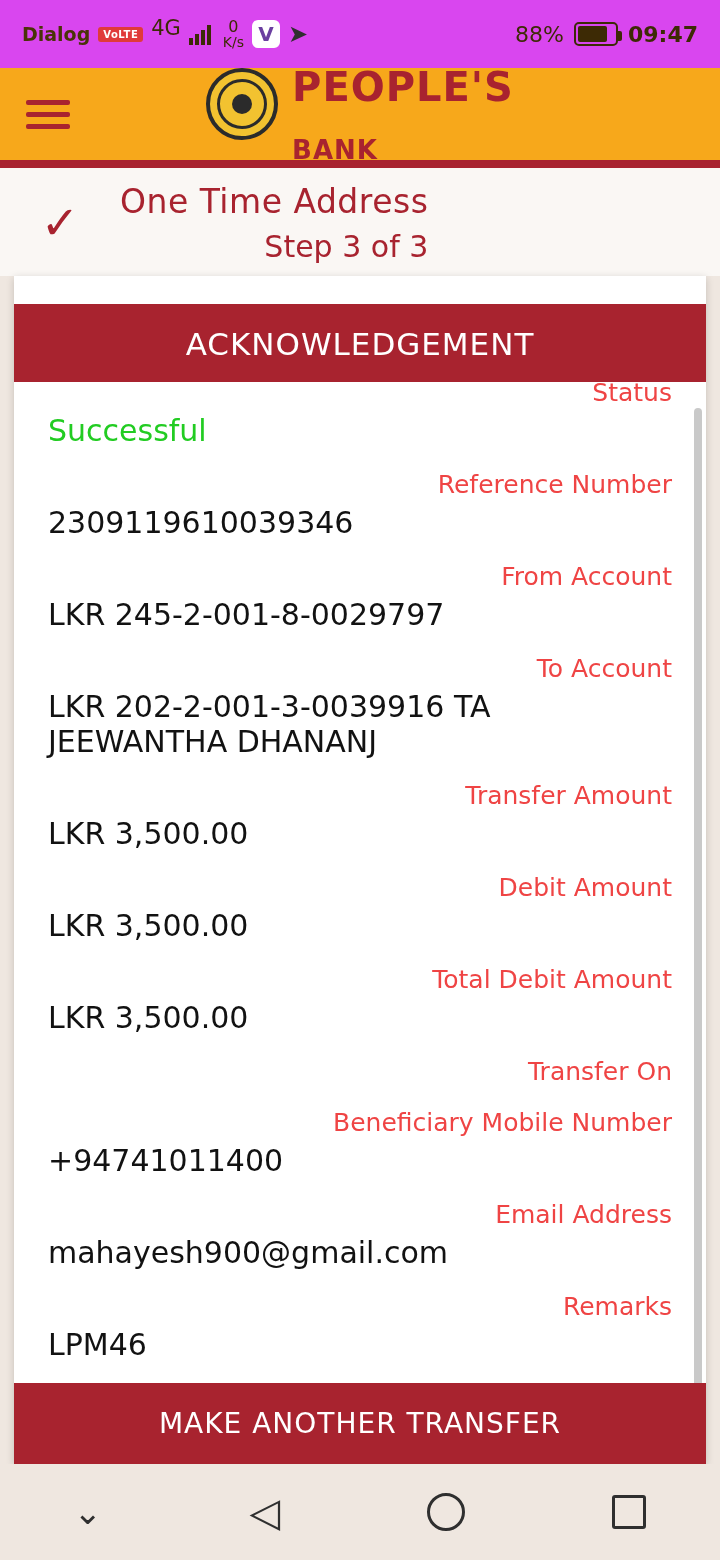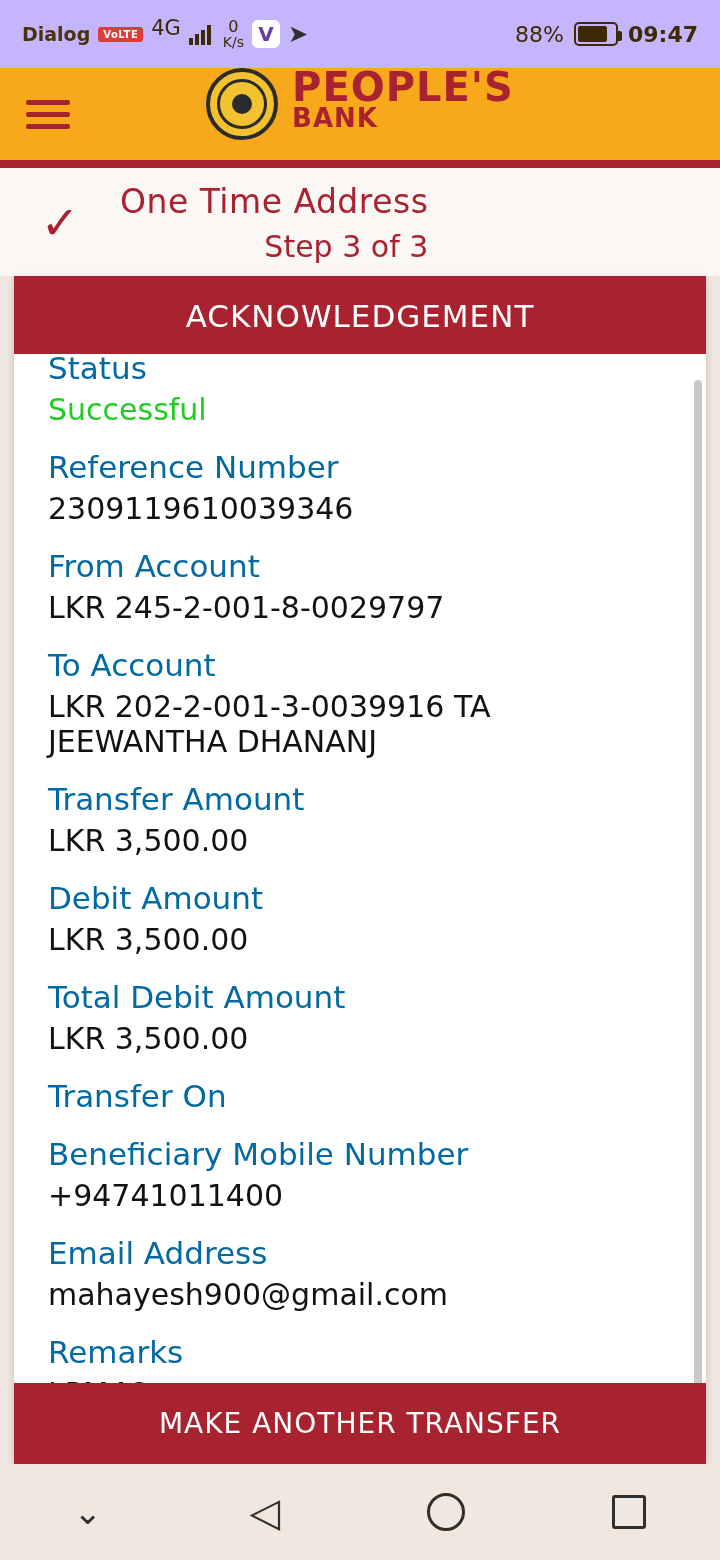--- a/index.html
+++ b/index.html
@@ -14,21 +14,21 @@
     position: relative;
     width: 720px;
     height: 1560px;
     background: #efe7e0;
     overflow: hidden;
   }
 
   
   .statusbar {
     height: 68px;
-    background: #c4b5fd;
+    background: #d946ef;
     display: flex;
     padding: 16px 22px;
     color: #3d2a05;
     font-size: 21px;
   }
   .sb-left { display: flex; align-items: center; gap: 8px; flex: 1; }
   .sb-carrier { font-size: 19px; color: #4a3307; font-weight: 600; }
   .sb-volte {
     background: #e03a3a; color: #fff; font-size: 10px; font-weight: bold;
     padding: 2px 5px; border-radius: 3px; letter-spacing: .5px;
@@ -90,21 +90,21 @@
   }
   .logo-circle i {
     width: 20px; height: 20px; border-radius: 50%; background: #2b2b2b; display: block;
   }
   .brand-text { line-height: 0.95; }
   .brand-text .l1 {
     color: #a8232f; font-size: 40px; font-weight: bold; letter-spacing: 1px;
     font-family: "DejaVu Sans", sans-serif;
   }
   .brand-text .l2 {
-    color: #a8232f; font-size: 26px; font-weight: bold; letter-spacing: 1px;
+    color: #a8232f; font-size: 26px; font-weight: bold; letter-spacing: 1px; margin-top: 32px;
   }
   .redline { height: 8px; background: #a8232f; }
 
   
   .stepbar {
     background: #faf7f4;
     padding: 14px 0 18px 0;
     display: flex;
     align-items: flex-start;
     height: 108px;
@@ -125,31 +125,31 @@
     right: 14px;
     bottom: 96px;
     background: #ffffff;
     box-shadow: 0 2px 8px rgba(0,0,0,.18);
     display: flex;
     flex-direction: column;
     overflow: hidden;
   }
   .card-title {
     background: #a8232f; color: #fff; text-align: center;
-    font-size: 31px; letter-spacing: 1px; padding: 22px 0 20px 0;
+    font-size: 31px; letter-spacing: 1px; padding: 22px 0 20px 0; margin-top: 28px;
   }
   .card-body {
     flex: 1;
     overflow: hidden;
     position: relative;
     padding: 0 34px;
   }
   .scrollinner { margin-top: -26px; }
   .field { padding-top: 22px; }
-  .field .lbl { font-size: 31px; color: #0369a1; }
+  .field .lbl { font-size: 25px; color: #ef4444; text-align: right; }
   .field .val { font-size: 30px; color: #121212; margin-top: 6px; }
   .field .val.success { color: #22cc22; }
   .scrollbar {
     position: absolute; right: 4px; top: 26px; width: 8px;
     height: 1020px; background: #c9c9c9; border-radius: 4px;
   }
   .cta {
     background: #a8232f; color: #fff; text-align: center;
     font-size: 28px; letter-spacing: 1px; padding: 24px 0;
   }

